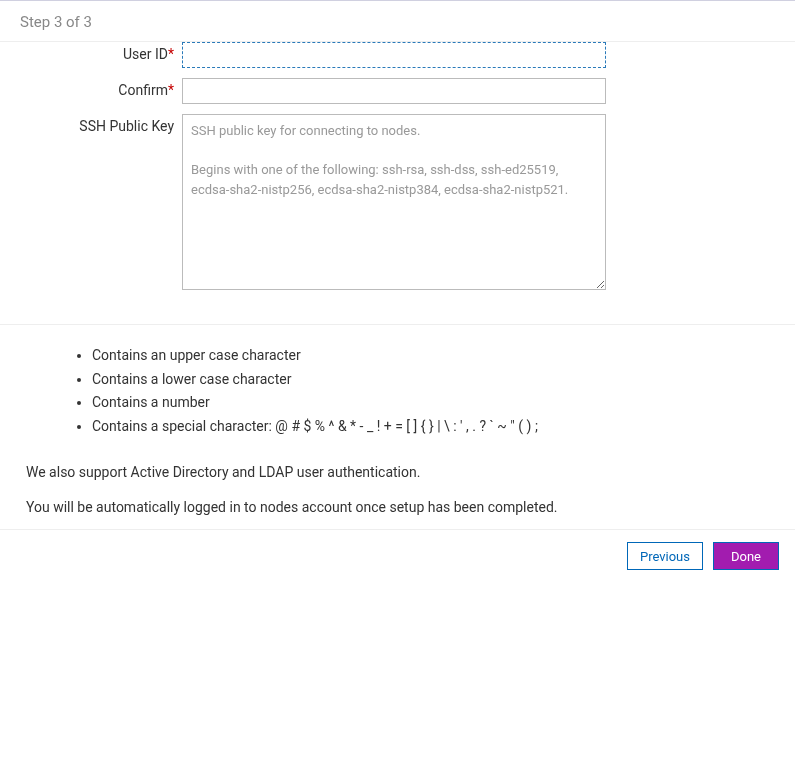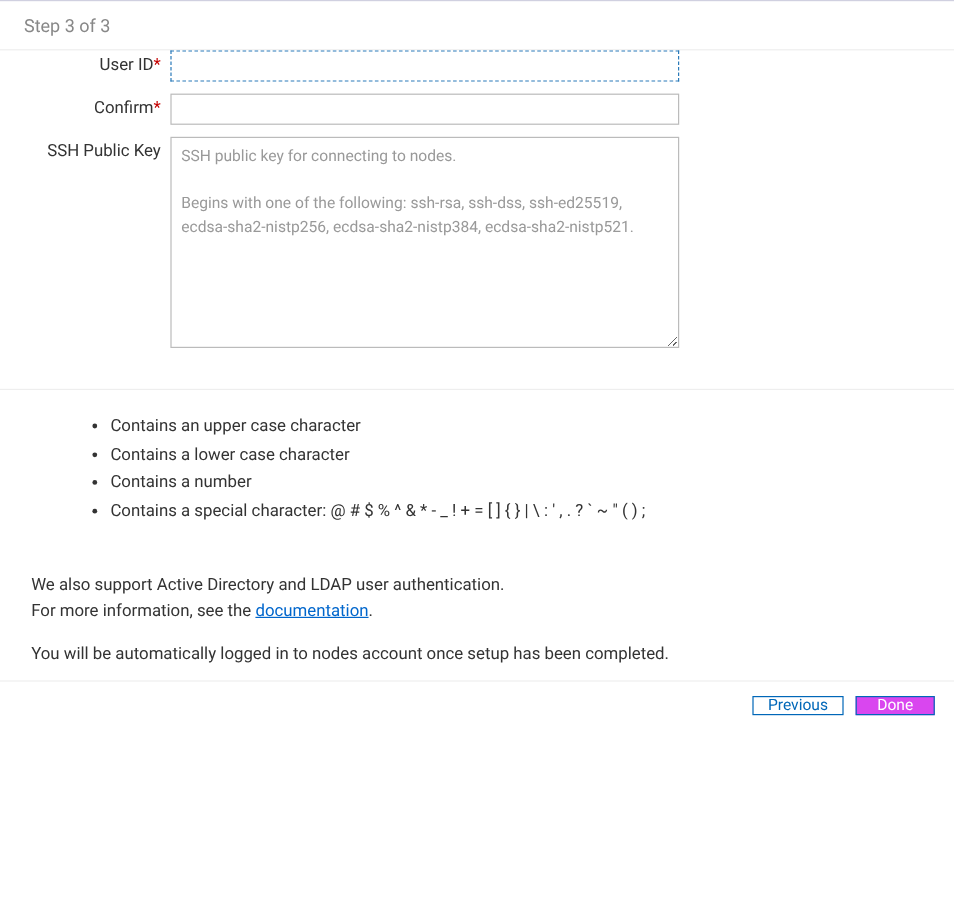--- a/index.html
+++ b/index.html
@@ -20,20 +20,21 @@
     font-size: 15px;
     border-bottom: 1px solid #eee;
   }
   .intro {
     padding: 16px 26px 14px 26px;
     color: #333;
     line-height: 1.45;
   }
   .form-area {
     padding: 0 26px 18px 26px;
+    margin-left: 40px;
   }
   .form-row {
     display: flex;
     align-items: flex-start;
     margin-bottom: 10px;
   }
   .form-label {
     width: 116px;
     text-align: right;
     padding-right: 8px;
@@ -71,21 +72,21 @@
   }
   .divider {
     border-top: 1px solid #eee;
     margin: 6px 0 0 0;
   }
   .pw-rules {
     padding: 14px 34px 8px 34px;
     line-height: 1.55;
   }
   .pw-rules ul {
-    margin: 6px 0 28px 58px;
+    margin: 6px 0 12px 58px;
     padding: 0;
   }
   .pw-rules li {
     margin: 0 0 2px 0;
   }
   .info-block {
     padding: 4px 26px 16px 26px;
     line-height: 1.55;
   }
   .info-block a {
@@ -97,31 +98,31 @@
   }
   .footer {
     border-top: 1px solid #eee;
     display: flex;
     justify-content: flex-end;
     gap: 10px;
     padding: 12px 16px 14px 16px;
   }
   .btn {
     min-width: 66px;
-    height: 16px;
+    height: 28px;
     font-family: inherit;
     font-size: 13px;
     cursor: pointer;
     border: 1px solid #0067b8;
     background: #fff;
     color: #0067b8;
     padding: 0 12px;
   }
   .btn-primary {
-    background: #d946ef;
+    background: #a21caf;
     color: #fff;
     border: 1px solid #0067b8;
   }
 </style>
 </head>
 <body>
 
 <div class="container">
 
   <div class="step-header">
@@ -162,23 +163,20 @@
     <ul>
       <li>Contains an upper case character</li>
       <li>Contains a lower case character</li>
       <li>Contains a number</li>
       <li>Contains a special character: @ # $ % ^ &amp; * - _ ! + = [ ] { } | \ : ' , . ? ` ~ " ( ) ;</li>
     </ul>
   </div>
 
   <div class="info-block">
     <div>We also support Active Directory and LDAP user authentication.</div>
-    <div>
-      <span>For more information, see the </span><a href="#">documentation</a><span>.</span>
-    </div>
   </div>
 
   <div class="auto-login">You will be automatically logged in to nodes account once setup has been completed.</div>
 
   <div class="footer">
     <button class="btn">Previous</button>
     <button class="btn btn-primary">Done</button>
   </div>
 
 </div>

